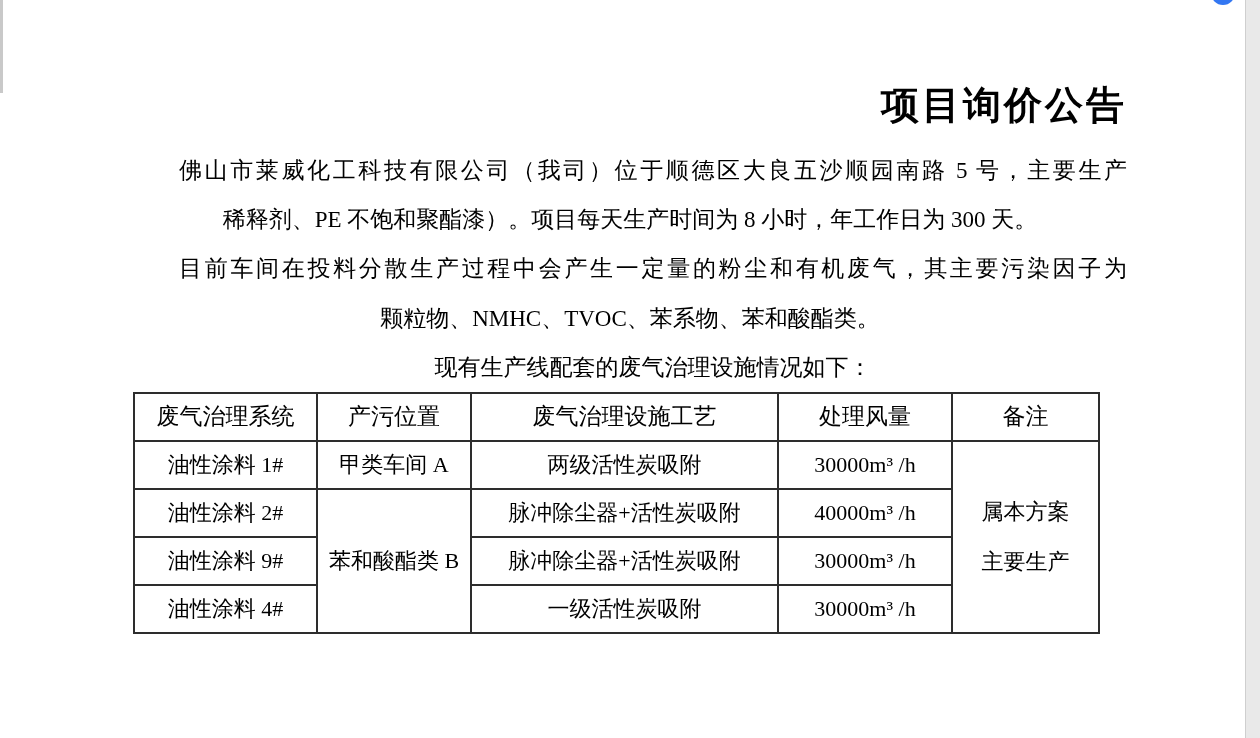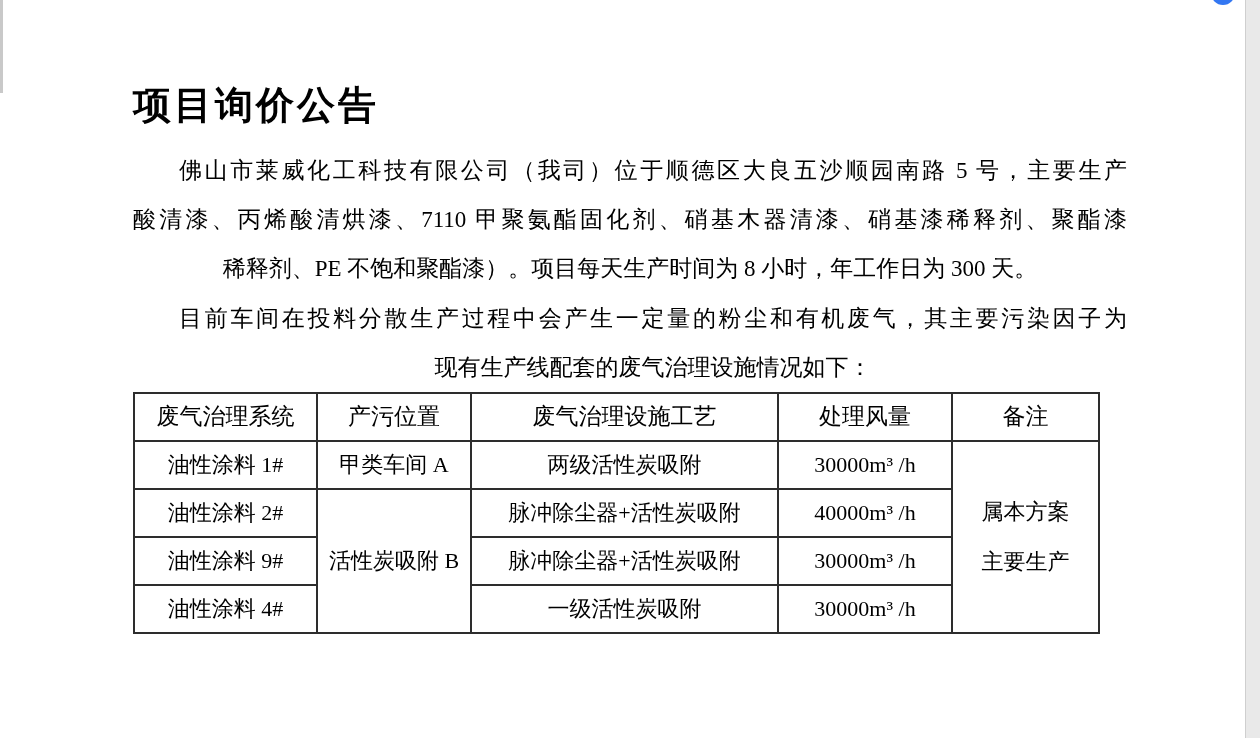--- a/index.html
+++ b/index.html
@@ -39,21 +39,21 @@
   .doc {
     position: absolute;
     left: 133px; top: 0;
     width: 994px;
   }
   .doc-title {
     margin-top: 80px;
     height: 50px; line-height: 50px;
     font-size: 38px; font-weight: 700;
     letter-spacing: 3px;
-    text-align: left;
+    text-align: right;
     margin-bottom: 16px;
   }
   .line {
     height: 49.2px; line-height: 49.2px;
     font-size: 23px;
     overflow: hidden;
     text-align: center;
   }
   .line.fill { text-align: justify; text-align-last: justify; }
   .line.indent { text-indent: 46px; }
@@ -79,23 +79,23 @@
 <body>
 
 <div class="viewport">
 
   <div class="page-edge"></div>
 
   <div class="doc">
     <div class="doc-title">项目询价公告</div>
 
     <div class="line fill indent">佛山市莱威化工科技有限公司（我司）位于顺德区大良五沙顺园南路 5 号，主要生产</div>
-    <div class="line fill">酸清漆、丙烯酸清烘漆、7110 甲聚氨酯固化剂、硝基木器清漆、硝基漆稀释剂、聚酯漆</div>
     <div class="line">稀释剂、PE 不饱和聚酯漆）。项目每天生产时间为 8 小时，年工作日为 300 天。</div>
     <div class="line fill indent">目前车间在投料分散生产过程中会产生一定量的粉尘和有机废气，其主要污染因子为</div>
+    <div class="line">颗粒物、NMHC、TVOC、苯系物、苯和酸酯类。</div>
     <div class="line indent">现有生产线配套的废气治理设施情况如下：</div>
 
     <table class="facilities">
       <colgroup>
         <col style="width:183px">
         <col style="width:154px">
         <col style="width:307px">
         <col style="width:174px">
         <col style="width:147px">
       </colgroup>
@@ -112,21 +112,21 @@
           <td>甲类车间 A</td>
           <td>两级活性炭吸附</td>
           <td>30000m³ /h</td>
           <td class="note-cell" rowspan="4">
             <div>属本方案</div>
             <div>主要生产</div>
           </td>
         </tr>
         <tr>
           <td>油性涂料 2#</td>
-          <td rowspan="3">活性炭吸附 B</td>
+          <td rowspan="3">苯和酸酯类 B</td>
           <td>脉冲除尘器+活性炭吸附</td>
           <td>40000m³ /h</td>
         </tr>
         <tr>
           <td>油性涂料 9#</td>
           <td>脉冲除尘器+活性炭吸附</td>
           <td>30000m³ /h</td>
         </tr>
         <tr>
           <td>油性涂料 4#</td>

